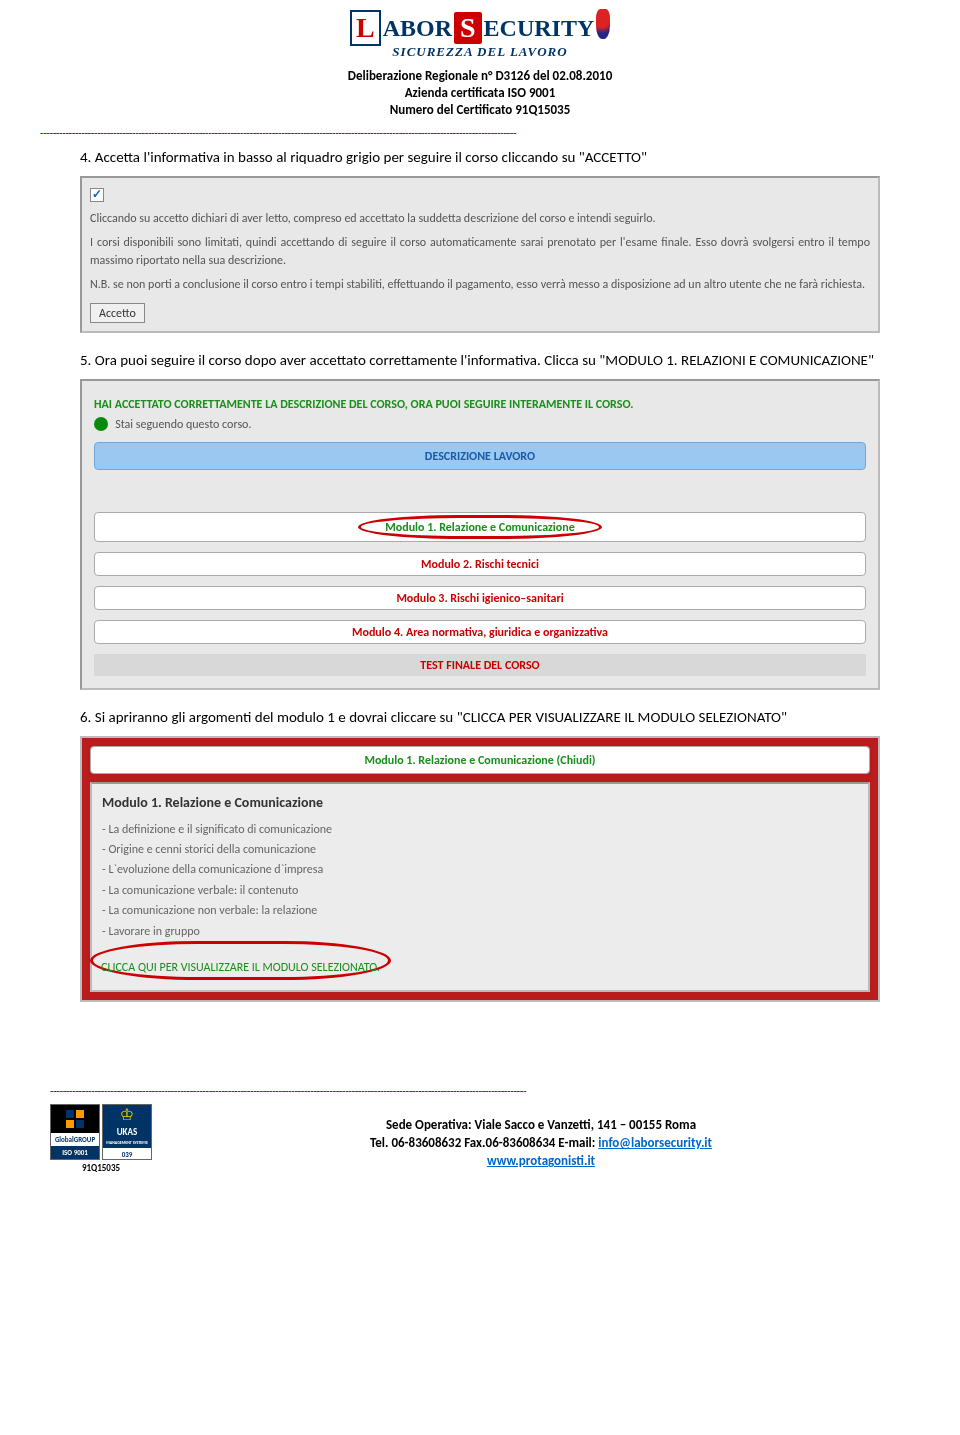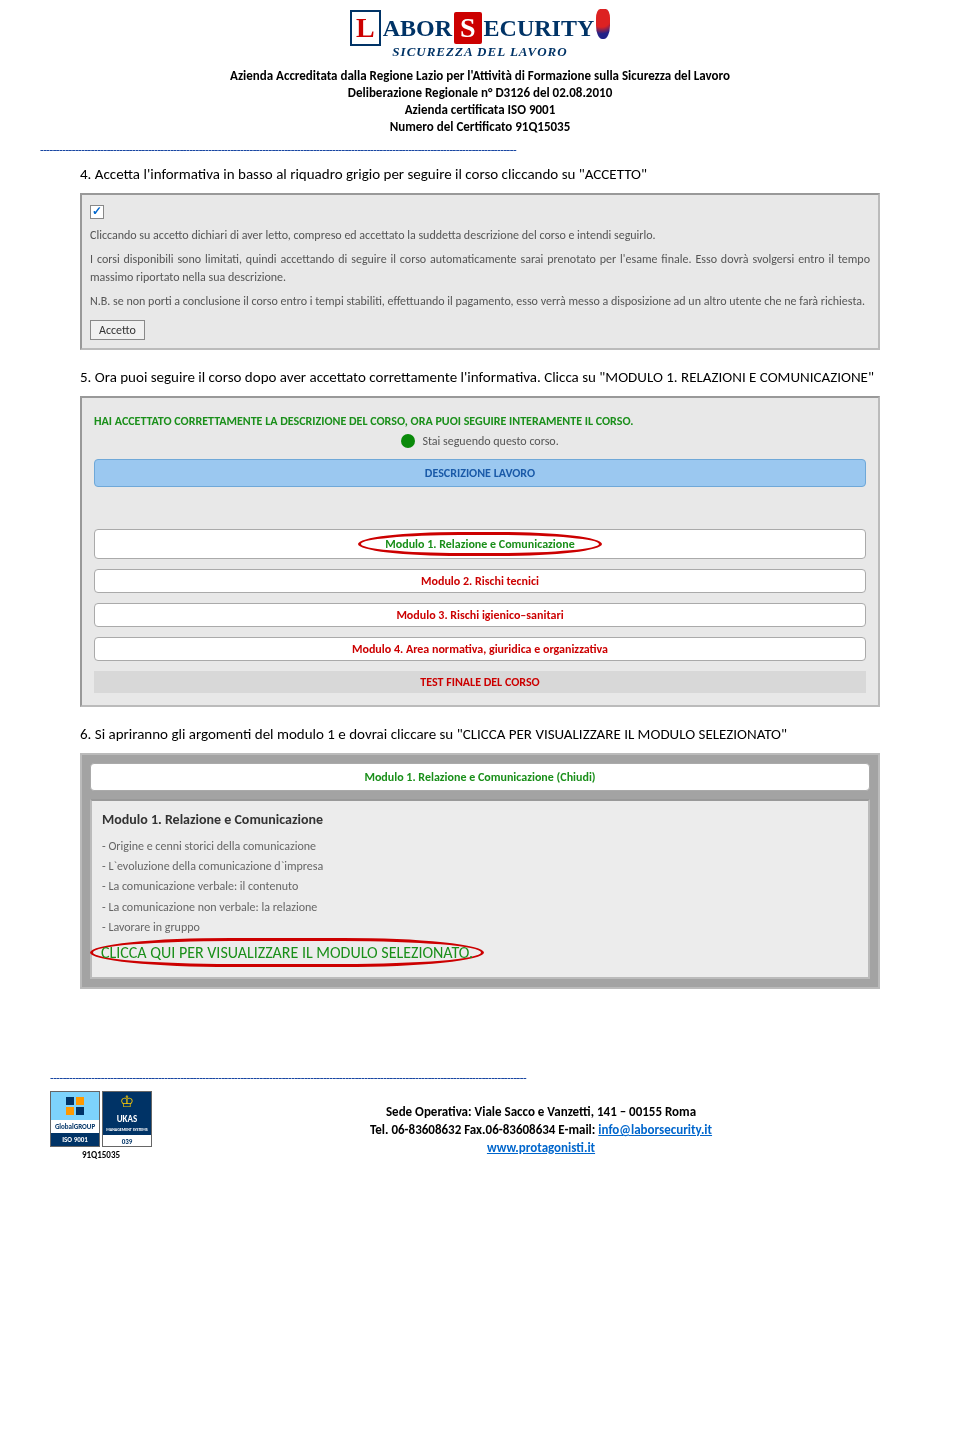--- a/index.html
+++ b/index.html
@@ -197,23 +197,23 @@
     color: #333;
     margin-bottom: 8px;
   }
   .module-item {
     font-size: 12px;
     color: #666;
     line-height: 1.7;
   }
   .module-click {
     color: #1a8f1a;
-    font-size: 16px;
+    font-size: 12px;
     font-weight: normal;
-    margin-top: 2px;
+    margin-top: 16px;
     display: inline-block;
   }
   .red-underline {
     border: 3px solid #cc0000;
     border-radius: 50%/70%;
     display: inline-block;
     padding: 0px 8px 2px;
     margin-left: -12px;
   }
   .footer-divider {
@@ -245,21 +245,21 @@
     width: 50px;
     height: 56px;
     border: 1px solid #666;
     display: flex;
     flex-direction: column;
     font-size: 7px;
     text-align: center;
     overflow: hidden;
   }
   .cert-box.global {
-    background: #7dd3fc;
+    background: #000000;
   }
   .cert-box.ukas {
     background: #003366;
     color: #fff;
   }
   .cert-icon-g {
     flex: 1;
     display: flex;
     align-items: center;
     justify-content: center;
@@ -309,21 +309,20 @@
   <div class="logo">
     <div class="logo-main">
       <span class="logo-l">L</span>
         <span class="logo-abor">ABOR</span>
         <span class="logo-s">S</span>
         <span class="logo-ecurity">ECURITY</span>
       <span class="mascot"></span>
     </div>
     <div class="logo-sub">SICUREZZA DEL LAVORO</div>
   </div>
-  <div class="header-text">Azienda Accreditata dalla Regione Lazio per l'Attività di Formazione sulla Sicurezza del Lavoro</div>
   <div class="header-text">Deliberazione Regionale n° D3126 del 02.08.2010</div>
   <div class="header-text">Azienda certificata ISO 9001</div>
   <div class="header-text">Numero del Certificato 91Q15035</div>
 </div>
 
 <div class="divider">------------------------------------------------------------------------------------------------------------------------------------------------------</div>
 
 <div class="content">
 
   <div class="instruction">4.   Accetta l'informativa in basso al riquadro grigio per seguire il corso cliccando su "ACCETTO"</div>
@@ -333,43 +332,44 @@
     <div class="accept-text">Cliccando su accetto dichiari di aver letto, compreso ed accettato la suddetta descrizione del corso e intendi seguirlo.</div>
     <div class="accept-text">I corsi disponibili sono limitati, quindi accettando di seguire il corso automaticamente sarai prenotato per l'esame finale. Esso dovrà svolgersi entro il tempo massimo riportato nella sua descrizione.</div>
     <div class="accept-text">N.B. se non porti a conclusione il corso entro i tempi stabiliti, effettuando il pagamento, esso verrà messo a disposizione ad un altro utente che ne farà richiesta.</div>
     <span class="accetto-btn">Accetto</span>
   </div>
 
   <div class="instruction">5.   Ora puoi seguire il corso dopo aver accettato correttamente l'informativa. Clicca su "MODULO 1. RELAZIONI E COMUNICAZIONE"</div>
 
   <div class="screenshot-box" style="background:#e8e8e8; padding:12px;">
     <div class="green-header">HAI ACCETTATO CORRETTAMENTE LA DESCRIZIONE DEL CORSO, ORA PUOI SEGUIRE INTERAMENTE IL CORSO.</div>
-    <div style="margin:4px 0 0;text-align:center;">
+    <div style="margin:4px 0 0;">
       <span class="green-dot"></span>
       <span class="sub-text">Stai seguendo questo corso.</span>
     </div>
     <div class="module-bar blue">DESCRIZIONE LAVORO</div>
     <div style="height:22px;"></div>
     <div class="module-bar" style="padding:2px;">
       <span class="red-circle">
         <span class="green-text" style="color:#1a8f1a; font-weight:bold;">Modulo 1. Relazione e Comunicazione</span>
       </span>
     </div>
     <div class="module-bar red-text">Modulo 2. Rischi tecnici</div>
     <div class="module-bar red-text">Modulo 3. Rischi igienico–sanitari</div>
     <div class="module-bar red-text">Modulo 4. Area normativa, giuridica e organizzativa</div>
     <div class="module-bar red-text" style="border:none; background:#d8d8d8; border-radius:0; margin-bottom:0;">TEST FINALE DEL CORSO</div>
   </div>
 
   <div class="instruction">6.   Si apriranno gli argomenti del modulo 1 e dovrai cliccare su "CLICCA PER VISUALIZZARE IL MODULO SELEZIONATO"</div>
 
-  <div style="background:#a3a3a3; border:2px solid #bbb; padding:8px;">
+  <div style="background:#b91c1c; border:2px solid #bbb; padding:8px;">
     <div class="module-detail-header">Modulo 1. Relazione e Comunicazione (Chiudi)</div>
     <div class="module-detail-box">
       <div class="module-title">Modulo 1. Relazione e Comunicazione</div>
+      <div class="module-item">- La definizione e il significato di comunicazione</div>
       <div class="module-item">- Origine e cenni storici della comunicazione</div>
       <div class="module-item">- L`evoluzione della comunicazione d`impresa</div>
       <div class="module-item">- La comunicazione verbale: il contenuto</div>
       <div class="module-item">- La comunicazione non verbale: la relazione</div>
       <div class="module-item">- Lavorare in gruppo</div>
       <span class="red-underline">
         <span class="module-click">CLICCA QUI PER VISUALIZZARE IL MODULO SELEZIONATO.</span>
       </span>
     </div>
   </div>

